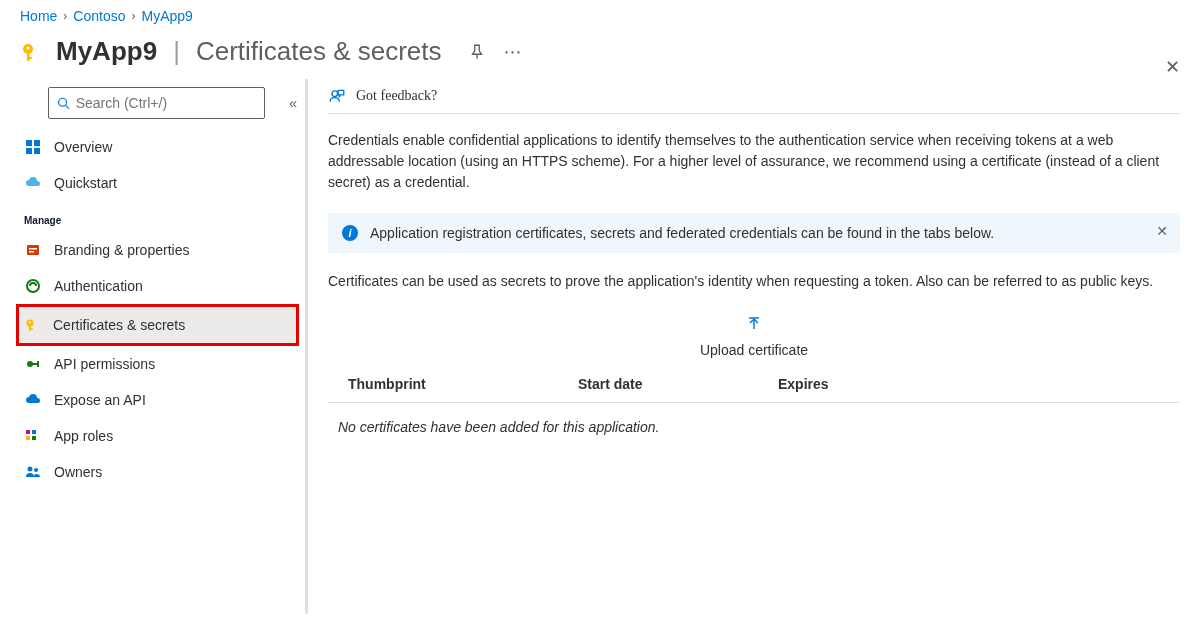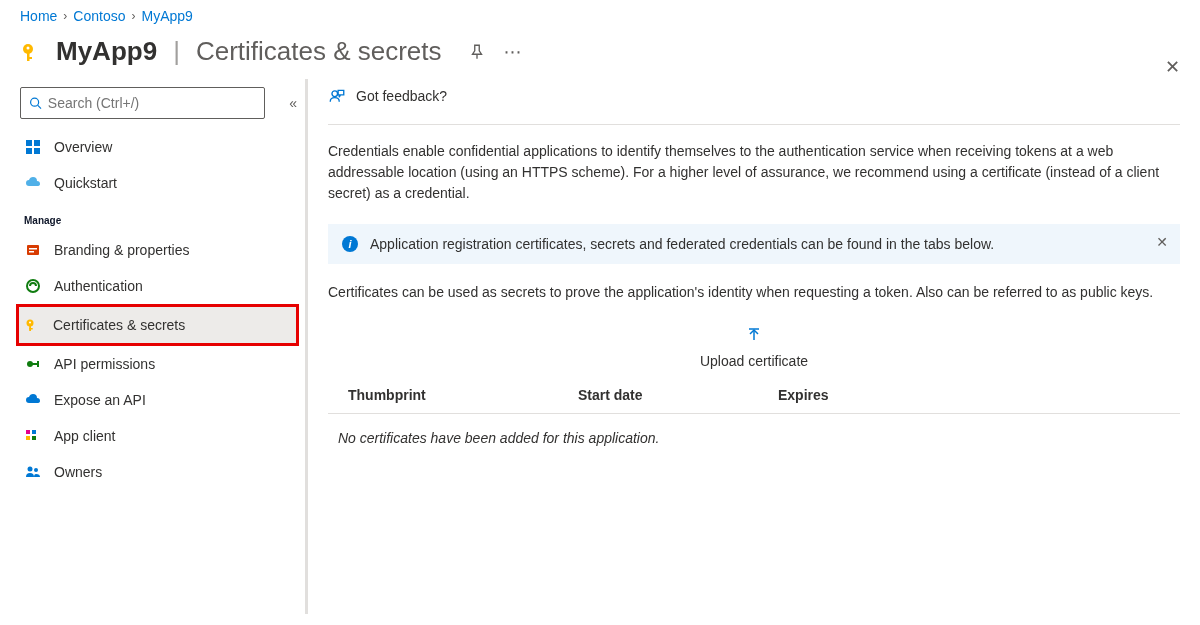--- a/index.html
+++ b/index.html
@@ -44,21 +44,21 @@
   .layout { display: flex; height: calc(100% - 90px); }
 
   
   .sidebar {
     width: 308px;
     flex-shrink: 0;
     padding: 8px 0 0 20px;
     border-right: 3px solid #e1dfdd;
     position: relative;
   }
-  .search-row { display: flex; align-items: center; gap: 24px; margin-bottom: 10px; padding-right:12px; }
+  .search-row { display: flex; align-items: center; gap: 24px; margin-bottom: 10px; padding-right:12px;margin-left:28px; }
   .search-box {
     flex:1;
     display: flex;
     align-items: center;
     border: 1px solid #605e5c;
     border-radius: 2px;
     height: 32px;
     padding: 0 8px;
     gap: 6px;
   }
@@ -100,24 +100,25 @@
   
   .main {
     flex:1;
     padding: 8px 20px 0 20px;
     overflow: hidden;
   }
   .feedback-row {
     display: flex;
     align-items: center;
     gap: 10px;
-    padding-bottom: 19px;
+    padding-bottom: 8px;
     border-bottom: 1px solid #e1dfdd;
     color: #323130;
     font-size: 14px;
+    font-family: Liberation Serif, serif;
   }
   .feedback-row .icon { width:18px; height:18px; }
 
   .description {
     padding: 16px 0 20px 0;
     font-size: 14px;
     line-height: 1.5;
     color: #323130;
   }
 
@@ -304,21 +305,21 @@
     </div>
     <div class="nav-item">
       <span class="nav-icon">
           <svg viewBox="0 0 16 16" width="16" height="16">
             <rect x="1" y="2" width="4" height="4" fill="#e3008c"></rect>
             <rect x="7" y="2" width="4" height="4" fill="#0078d4"></rect>
             <rect x="1" y="8" width="4" height="4" fill="#ffb900"></rect>
             <rect x="7" y="8" width="4" height="4" fill="#107c10"></rect>
           </svg>
         </span>
-      <span>App client</span>
+      <span>App roles</span>
     </div>
     <div class="nav-item">
       <span class="nav-icon">
           <svg viewBox="0 0 16 16" width="16" height="16">
             <circle cx="5" cy="5" r="2.5" fill="#0078d4"></circle>
             <circle cx="11" cy="6" r="2" fill="#0078d4"></circle>
             <path d="M1 13 Q1 9 5 9 Q9 9 9 13 Z" fill="#0078d4"></path>
             <path d="M9 13 Q9 10 11 10 Q15 10 15 13 Z" fill="#0078d4"></path>
           </svg>
         </span>

